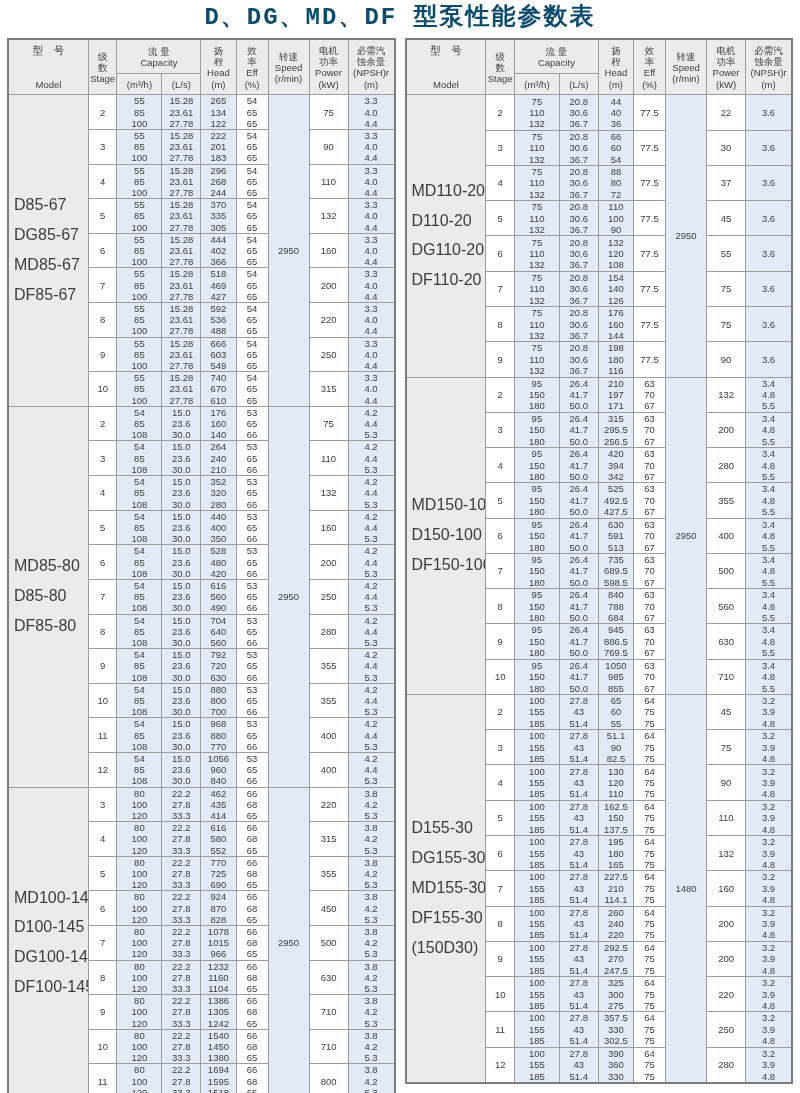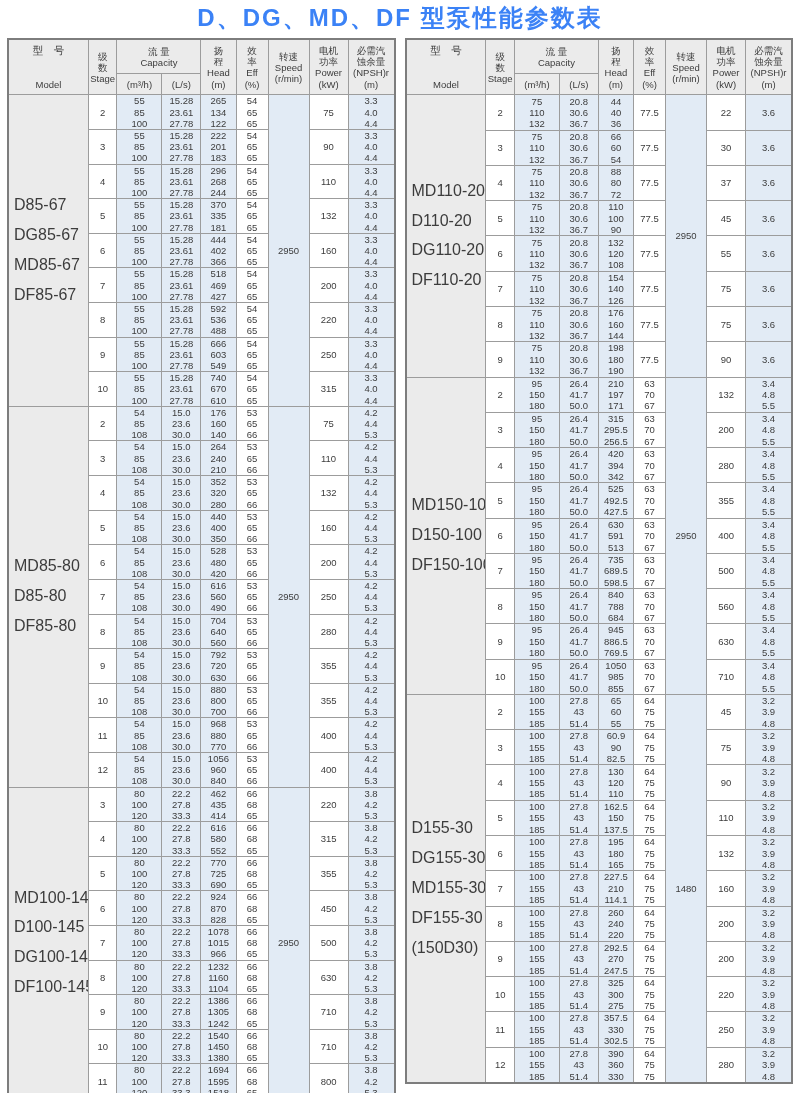--- a/index.html
+++ b/index.html
@@ -31,21 +31,21 @@
   .ptable th.h2{height:20px;text-align:center;}
   .hd-model div:first-child{margin-bottom:23px;font-size:10.5px;}
   .bb{border-bottom:1px solid #9c9c9c;}
   .c-blue{background:#e2ebf5;}
   td.c-gray{background:#ebebeb;text-align:left;}
   td.model-td div{padding-left:5px;margin:11px 0;font-size:16px;white-space:nowrap;}
 </style>
 </head>
 <body>
 
-<div class="title" style="color: #3b82f6;">D、DG、MD、DF 型泵性能参数表</div>
+<div class="title" style="color: #0c4a6e; font-family: Liberation Mono, monospace;">D、DG、MD、DF 型泵性能参数表</div>
 
 <div class="tables">
   <div class="tcol" id="mount-left">
       <table class="ptable">
         <colgroup>
           <col style="width: 20.8%;">
           <col style="width: 7.4%;">
           <col style="width: 11.6%;">
           <col style="width: 10.1%;">
           <col style="width: 9.1%;">
@@ -193,21 +193,21 @@
           <tr>
             <td class="c-blue">85</td>
             <td class="c-blue">23.61</td>
             <td class="c-blue">335</td>
             <td>65</td>
             <td class="c-blue">4.0</td>
           </tr>
           <tr>
             <td class="c-blue bb">100</td>
             <td class="c-blue bb">27.78</td>
-            <td class="c-blue bb">181</td>
+            <td class="c-blue bb">305</td>
             <td class="bb">65</td>
             <td class="c-blue bb">4.4</td>
           </tr>
           <tr>
             <td class="bb" rowspan="3">6</td>
             <td class="c-blue">55</td>
             <td class="c-blue">15.28</td>
             <td class="c-blue">444</td>
             <td>54</td>
             <td class="bb" rowspan="3">160</td>
@@ -1009,21 +1009,21 @@
             <td class="c-blue bb" rowspan="3">3.6</td>
           </tr>
           <tr>
             <td class="c-blue">110</td>
             <td class="c-blue">30.6</td>
             <td class="c-blue">180</td>
           </tr>
           <tr>
             <td class="c-blue bb">132</td>
             <td class="c-blue bb">36.7</td>
-            <td class="c-blue bb">190</td>
+            <td class="c-blue bb">116</td>
           </tr>
           <tr>
             <td class="c-gray model-td bb" rowspan="27">
               <div>MD150-100</div>
               <div>D150-100</div>
               <div>DF150-100</div>
             </td>
             <td class="bb" rowspan="3">2</td>
             <td class="c-blue">95</td>
             <td class="c-blue">26.4</td>
@@ -1259,21 +1259,21 @@
             <td class="c-blue bb">185</td>
             <td class="c-blue bb">51.4</td>
             <td class="c-blue bb">55</td>
             <td class="bb">75</td>
             <td class="c-blue bb">4.8</td>
           </tr>
           <tr>
             <td class="bb" rowspan="3">3</td>
             <td class="c-blue">100</td>
             <td class="c-blue">27.8</td>
-            <td class="c-blue">60.9</td>
+            <td class="c-blue">51.1</td>
             <td>64</td>
             <td class="bb" rowspan="3">75</td>
             <td class="c-blue">3.2</td>
           </tr>
           <tr>
             <td class="c-blue">155</td>
             <td class="c-blue">43</td>
             <td class="c-blue">90</td>
             <td>75</td>
             <td class="c-blue">3.9</td>

